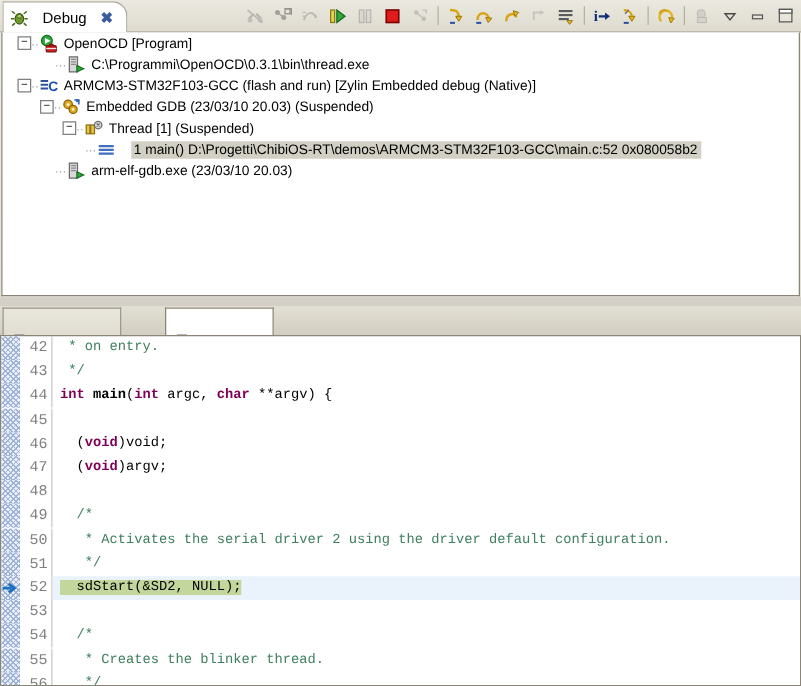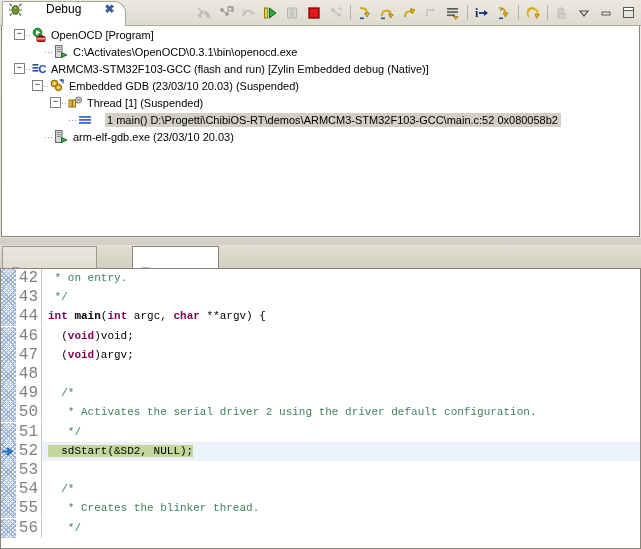--- a/index.html
+++ b/index.html
@@ -19,21 +19,21 @@
     background: linear-gradient(#f0eee4, #e4e1d5);
   }
   .tabstrip {
     position: relative; height: 25px;
     background: linear-gradient(#ebe9e0, #dedace);
     border-bottom: 1px solid #b0ab9d;
   }
   .viewtab {
     position: absolute; left: 2px; top: 1px;
     height: 24px; padding: 0 12px 0 5px;
-    display: flex; align-items: flex-start; gap: 23px;
+    display: flex; align-items: center; gap: 11px;
     background: #ffffff;
     border: 1px solid #aaa59a; border-bottom: none;
     border-radius: 0 12px 0 0;
     font-size: 12px;
   }
   .viewtab .label { font-size:12px; color:#000; }
   .tab-close-x { color:#3a5c9e; font-size:12px; font-weight:bold; letter-spacing:-1px; }
 
   .toolbar-icons {
     position:absolute; right:2px; top:0; height:25px;
@@ -82,21 +82,21 @@
   .codearea {
     position:absolute; left:0; top:23px; right:0; bottom:0;
     background:#ffffff; border:1px solid #8c8575; border-top:1px solid #8c8575;
     overflow:hidden;
   }
   .codelines { position:absolute; left:0; top:0; right:0; bottom:0; }
   .cline { position:relative; height:19.2px; display:flex; align-items:center; white-space:pre; }
   .cline .mcol { width:15px; height:19px; flex:none; position:relative; }
   .cline .lno {
     width:22px; text-align:right; padding-right:3px; flex:none;
-    font-family:"Liberation Mono", monospace; font-size:16px; color:#808080;
+    font-family:"Liberation Mono", monospace; font-size:12px; color:#808080;
     border-right:1px solid #c8c8c8; height:19px; line-height:19px;
   }
   .cline .code {
     padding-left:6px; font-family:"Liberation Mono", monospace; font-size:11px;
     color:#000; height:19px; line-height:19px; flex:1;
   }
   .cline.current .code { background:#eaf2fb; }
   .kw { color:#7f0055; font-weight:bold; }
   .cmt { color:#3f7f5f; }
   .hl { background:#c3d69b;text-align:right; }
@@ -301,21 +301,21 @@
         <span class="dotline">···</span>
         <span class="ico">
           <svg width="16" height="16" viewBox="0 0 16 16">
             <rect x="2.5" y="1.5" width="6.5" height="12" fill="#d8d8d8" stroke="#6b6b6b" stroke-width="1"></rect>
             <rect x="3.8" y="3" width="4" height="1" fill="#8a8a8a"></rect>
             <rect x="3.8" y="5" width="4" height="1" fill="#8a8a8a"></rect>
             <rect x="3.8" y="7" width="4" height="1" fill="#8a8a8a"></rect>
             <path d="M8.5 8.5 L14 11 L8.5 13.5 Z" fill="#2fa83f" stroke="#156b1e" stroke-width=".9"></path>
           </svg>
         </span>
-        <span class="txt">C:\Activates\OpenOCD\0.3.1\bin\openocd.exe</span>
+        <span class="txt">C:\Programmi\OpenOCD\0.3.1\bin\thread.exe</span>
       </div>
 
       <div class="trow" style="padding-left:12px;">
         <span class="expander">−</span>
         <span class="dotline">··</span>
         <span class="ico">
           <svg width="16" height="16" viewBox="0 0 16 16">
             <rect x="1.5" y="3" width="6" height="1.6" fill="#2c4f9e"></rect>
             <rect x="1.5" y="6" width="6" height="1.6" fill="#2c4f9e"></rect>
             <rect x="1.5" y="9" width="6" height="1.6" fill="#2c4f9e"></rect>
@@ -410,20 +410,21 @@
         <span class="fname">main.c</span>
         <span class="tab-close-x">✖</span>
       </div>
     </div>
 
     <div class="codearea">
       <div class="codelines" id="codelines">
           <div class="cline"><div class="mcol dotted-overview"></div><div class="lno">42</div><div class="code"><span class="cmt"> * on entry.</span></div></div>
           <div class="cline"><div class="mcol dotted-overview"></div><div class="lno">43</div><div class="code"><span class="cmt"> */</span></div></div>
           <div class="cline"><div class="mcol dotted-overview"></div><div class="lno">44</div><div class="code"><span class="kw">int</span><span> </span><span style="font-weight: bold;">main</span><span>(</span><span class="kw">int</span><span> argc, </span><span class="kw">char</span><span> **argv) {</span></div></div>
+          <div class="cline"><div class="mcol dotted-overview"></div><div class="lno">45</div><div class="code"></div></div>
           <div class="cline"><div class="mcol dotted-overview"></div><div class="lno">46</div><div class="code"><span>  (</span><span class="kw">void</span><span>)void;</span></div></div>
           <div class="cline"><div class="mcol dotted-overview"></div><div class="lno">47</div><div class="code"><span>  (</span><span class="kw">void</span><span>)argv;</span></div></div>
           <div class="cline"><div class="mcol dotted-overview"></div><div class="lno">48</div><div class="code"></div></div>
           <div class="cline"><div class="mcol dotted-overview"></div><div class="lno">49</div><div class="code"><span class="cmt">  /*</span></div></div>
           <div class="cline"><div class="mcol dotted-overview"></div><div class="lno">50</div><div class="code"><span class="cmt">   * Activates the serial driver 2 using the driver default configuration.</span></div></div>
           <div class="cline"><div class="mcol dotted-overview"></div><div class="lno">51</div><div class="code"><span class="cmt">   */</span></div></div>
           <div class="cline current"><div class="mcol dotted-overview"><svg width="15" height="19" viewBox="0 0 15 19" style="position:absolute;left:0;top:0">
                 <path d="M1 9.5 L8 9.5 M6 6 L10.5 9.5 L6 13" stroke="#1b6fc4" stroke-width="2.2" fill="none"></path>
               </svg></div><div class="lno">52</div><div class="code"><span class="hl">  sdStart(&amp;SD2, NULL);</span></div></div>
           <div class="cline"><div class="mcol dotted-overview"></div><div class="lno">53</div><div class="code"></div></div>

